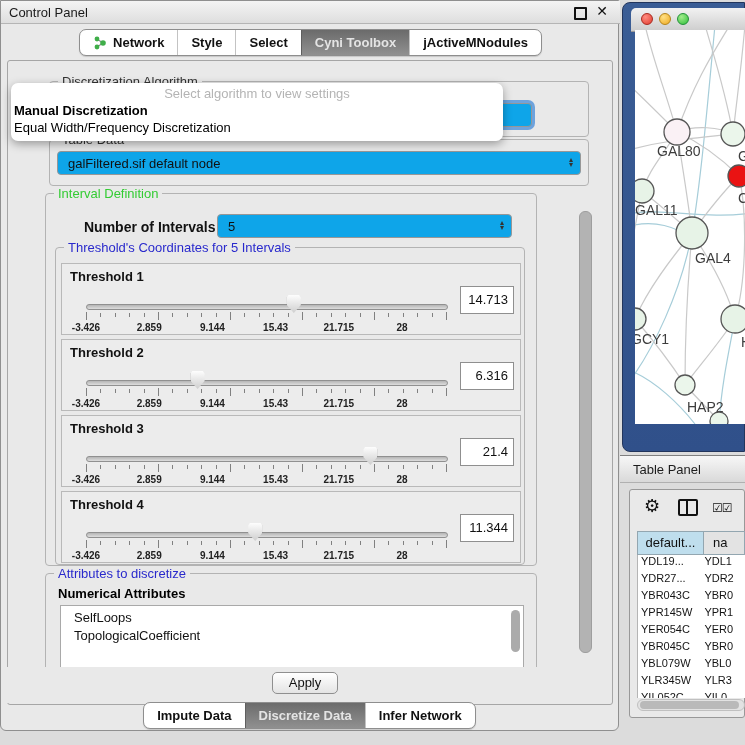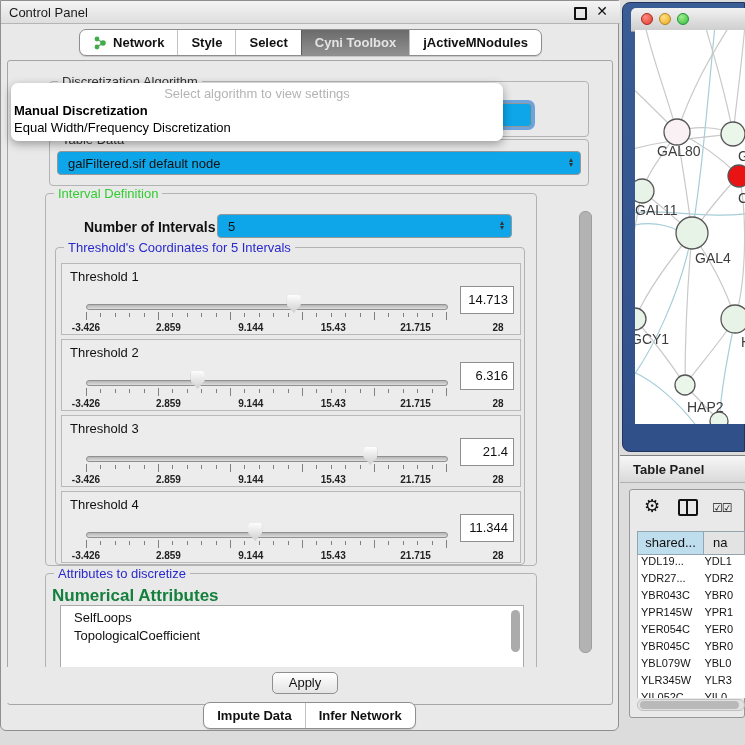--- a/index.html
+++ b/index.html
@@ -38,28 +38,28 @@
   .combo.focused{box-shadow:0 0 0 3px var(--focus-ring);}
 
   
   .popup{left:11px;top:83px;width:492px;height:58px;background:#fff;border-radius:7px;box-shadow:0 3px 10px rgba(0,0,0,.35);z-index:40;}
   .pp-placeholder{position:absolute;left:0;top:3px;width:100%;text-align:center;font-size:13px;color:#b4b4b4;}
   .pp-opt{position:absolute;left:3px;font-size:13px;color:#000;white-space:nowrap;}
   .pp-opt.b{font-weight:bold;}
 
   
   .thr-panel{background:#ececec;border:1px solid #b9b9b9;box-sizing:border-box;}
-  .thr-label{position:absolute;left:8px;top:5px;font-size:13px;font-weight:normal;color:#111;}
+  .thr-label{position:absolute;left:8px;top:5px;font-size:13px;font-weight:bold;color:#111;}
   .slider{position:absolute;left:24px;top:28px;width:360px;height:40px;}
   .track{position:absolute;left:0;top:12px;width:360px;height:4px;background:linear-gradient(#b5b5b5,#dddddd);border:1px solid #909090;border-radius:3px;}
   .thumb{position:absolute;top:3px;width:14px;height:18px;background:linear-gradient(#fdfdfd,#cfcfcf);clip-path:polygon(12% 0,88% 0,100% 14%,100% 55%,50% 100%,0 55%,0 14%);filter:drop-shadow(0 0 1px #777);}
   .ticks{position:absolute;left:0;top:20px;width:360px;height:9px;}
   .tick{position:absolute;top:1px;width:1px;height:4px;background:#808080;}
   .tick.major{height:8px;top:0;}
-  .tick-labels{position:absolute;left:0;top:30px;width:412px;height:12px;}
+  .tick-labels{position:absolute;left:0;top:30px;width:316px;height:12px;}
   .tick-labels span{position:absolute;transform:translateX(-50%);font-size:10px;font-weight:bold;color:#222;white-space:nowrap;}
   .value-box{position:absolute;right:6px;top:22px;width:54px;height:28px;background:#fff;border:1px solid #8f8f8f;box-sizing:border-box;font-size:13px;color:#111;text-align:right;line-height:26px;padding-right:5px;}
 
   
   .attr-list{background:#fff;border:1px solid #a9a9a9;box-sizing:border-box;}
   .attr-item{padding-left:13px;font-size:13px;color:#111;line-height:18px;white-space:nowrap;}
   .list-scroll-thumb{position:absolute;right:3px;top:4px;width:9px;height:42px;background:#ababab;border-radius:5px;}
 
   .footer-bar{left:7px;top:667px;width:604px;height:36px;background:#e9e9e9;z-index:10;}
   .apply-btn{position:absolute;left:265px;top:5px;width:66px;height:22px;background:linear-gradient(#ffffff,#e4e4e4);border:1px solid #8f8f8f;border-radius:5px;font-size:13px;color:#111;text-align:center;line-height:20px;box-sizing:border-box;}
@@ -73,21 +73,21 @@
   .light.red{left:10px;background:radial-gradient(circle at 35% 30%,#ff8c80,#e23c30);border:1px solid #a8291f;}
   .light.yellow{left:28px;background:radial-gradient(circle at 35% 30%,#ffe084,#eea920);border:1px solid #b5851a;}
   .light.green{left:46px;background:radial-gradient(circle at 35% 30%,#a2ec8c,#2fbf3a);border:1px solid #23913a;}
   .net-canvas{position:absolute;left:12px;top:27px;width:111px;height:394px;background:#fff;overflow:hidden;}
   .net-label{font-size:14px;fill:var(--label-gray);font-family:"Liberation Sans",sans-serif;}
   .net-node{stroke:var(--node-stroke);stroke-width:1.3;}
   .edge{fill:none;stroke:var(--edge-gray);stroke-width:1.2;}
   .edge.teal{stroke:var(--edge-teal);}
 
   
-  .tp-bar{left:620px;top:455px;width:125px;height:28px;background:linear-gradient(#f7f7f7,#d9d9d9);border-top:1px solid #808080;border-bottom:1px solid #b0b0b0;box-sizing:border-box;font-weight:bold;}
+  .tp-bar{left:620px;top:455px;width:125px;height:28px;background:linear-gradient(#f7f7f7,#d9d9d9);border-top:1px solid #808080;border-bottom:1px solid #b0b0b0;box-sizing:border-box;}
   .tp-bar .title{position:absolute;left:13px;top:6px;font-size:13px;color:#1d1d1d;}
   .tp-window{left:629px;top:489px;width:116px;height:229px;background:#e9e9e9;border:1px solid #989898;border-radius:3px;box-sizing:border-box;}
   .gear-icon{position:absolute;left:14px;top:5px;font-size:18px;color:#111;}
   .cols-icon{position:absolute;left:48px;top:9px;width:16px;height:13px;border:2px solid #111;border-radius:2px;}
   .cols-icon:before{content:"";position:absolute;left:6px;top:0;width:2px;height:13px;background:#111;}
   .checks-icon{position:absolute;left:82px;top:11px;font-size:12px;letter-spacing:-1px;color:#111;}
   .tp-header{position:absolute;left:7px;top:41px;width:108px;height:24px;display:flex;}
   .tp-hc{box-sizing:border-box;border:1px solid #93a6b0;font-size:13px;color:#111;line-height:22px;overflow:hidden;white-space:nowrap;}
   .tp-hc.c1{width:67px;background:var(--header-blue);text-align:center;}
   .tp-hc.c2{width:41px;background:#e3e3e3;border-left:none;padding-left:9px;}
@@ -350,38 +350,41 @@
           <span style="left: 60%;">15.43</span>
           <span style="left: 80%;">21.715</span>
           <span style="left: 100%;">28</span>
         </div>
     </div>
     <div class="value-box">11.344</div>
   </div>
 
   <div class="abs groupbox" style="left:45px;top:573px;width:492px;height:110px;">
     <span class="group-title blue">Attributes to discretize</span>
-    <div style="position:absolute;left:6px;top:12px;font-size:17px;font-weight:bold;color:#15803d;">Numerical Attributes</div>
+    <div style="position:absolute;left:12px;top:12px;font-size:13px;font-weight:bold;color:#000000;">Numerical Attributes</div>
     <div class="attr-list" style="position:absolute;left:14px;top:31px;width:464px;height:76px;">
       <div class="attr-item" style="padding-top:3px;">SelfLoops</div>
       <div class="attr-item">TopologicalCoefficient</div>
       <div class="list-scroll-thumb"></div>
     </div>
   </div>
 
   <div class="abs main-scroll-thumb"></div>
 
   <div class="abs footer-bar">
     <div class="apply-btn">Apply</div>
   </div>
 
   <div class="abs tabbar-bottom">
     <div class="seg-group">
       <div class="seg">
           <span>Impute Data</span>
+        </div>
+      <div class="seg selected">
+          <span>Discretize Data</span>
         </div>
       <div class="seg">
           <span>Infer Network</span>
         </div>
     </div>
   </div>
 
   <div class="abs net-window">
     <div class="net-titlebar">
       <span class="light red"></span>
@@ -444,21 +447,21 @@
   <div class="abs tp-bar">
     <span class="title">Table Panel</span>
   </div>
 
   <div class="abs tp-window">
     <span class="gear-icon">⚙</span>
     <span class="cols-icon"></span>
     <span class="checks-icon">☑☑</span>
 
     <div class="tp-header">
-      <div class="tp-hc c1">shared...</div>
+      <div class="tp-hc c1">default...</div>
       <div class="tp-hc c2">na</div>
     </div>
 
     <div class="tp-rows">
       <div class="tp-row">
           <span class="c1">YDL19...</span>
           <span class="c2">YDL1</span>
         </div>
       <div class="tp-row">
           <span class="c1">YDR27...</span>

